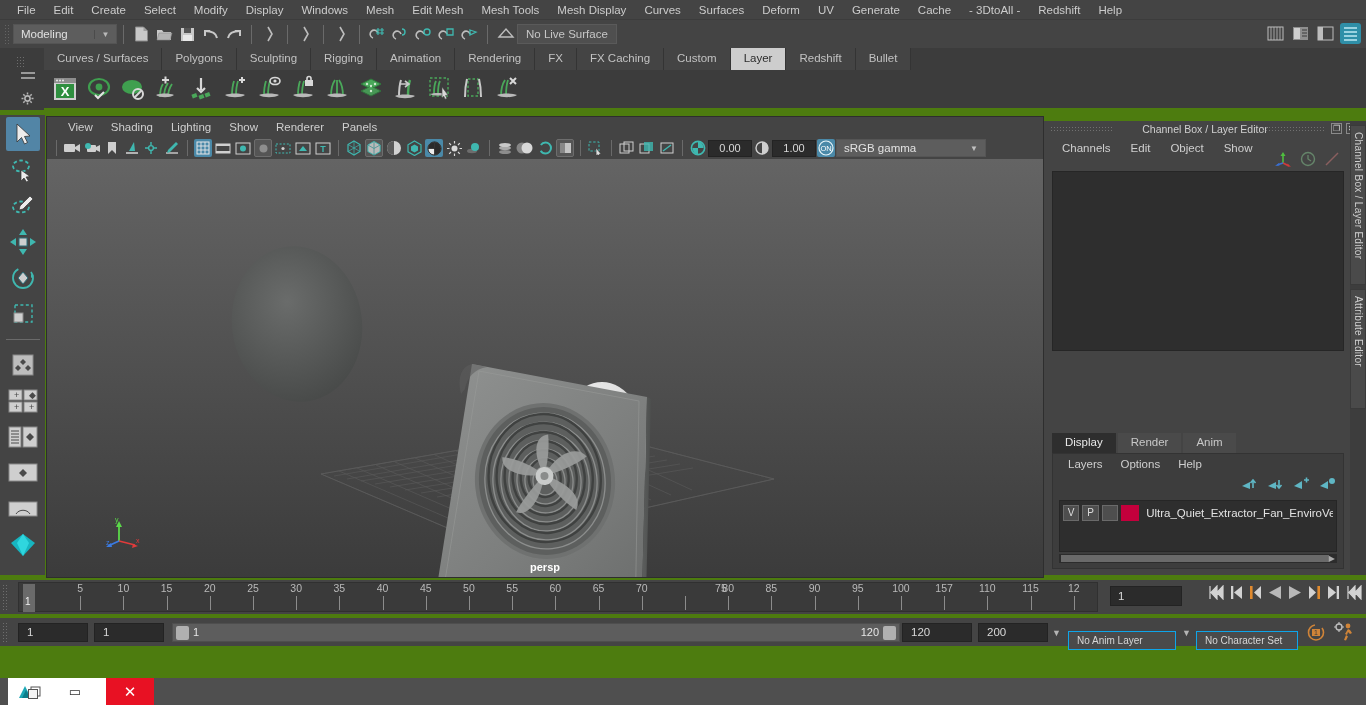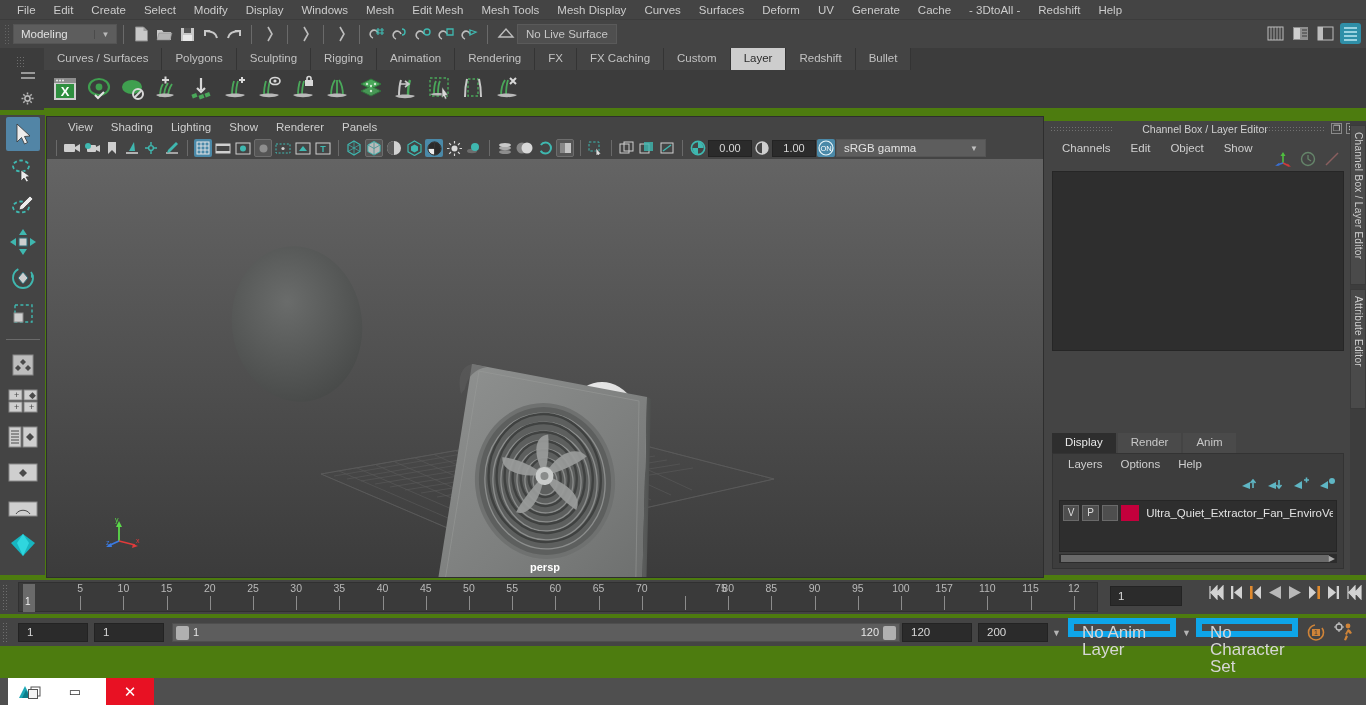--- a/index.html
+++ b/index.html
@@ -133,22 +133,22 @@
   
   .rangerow { position:absolute; left:0; right:0; top:618px; height:28px; background:#444444;}
   .rgrip { position:absolute; left:2px; top:4px; width:6px; height:20px;
      background-image:radial-gradient(#6e6e6e 0.8px, transparent 0.9px); background-size:3px 3px;}
   .rfield { position:absolute; top:5px; height:19px; background:#2b2b2b; border:1px solid #232323;
       color:#d8d8d8; font-size:11.5px; line-height:17px; padding-left:8px;}
   .rangebar { position:absolute; left:172px; right:466px; top:5px; height:19px; background:#5d5d5d; border:1px solid #4e4e4e;}
   .rangebar .hnd { position:absolute; top:2px; width:13px; height:14px; background:#b0b0b0; border-radius:2px;}
   .rangebar .t1 { position:absolute; left:20px; top:2px; font-size:11px; color:#e6e6e6;}
   .rangebar .t2 { position:absolute; right:20px; top:2px; font-size:11px; color:#e6e6e6;}
-  .dropsel { position:absolute; top:0; height:19px; background:#4a4a4a; border:6px solid #0ea5e9; color:#d6d6d6;
-      font-size:17px; line-height:17px; padding-left:8px;}
+  .dropsel { position:absolute; top:13px; height:19px; background:#4a4a4a; border:1px solid #0ea5e9; color:#d6d6d6;
+      font-size:10px; line-height:17px; padding-left:8px;}
   .dropArrow { position:absolute; top:10px; font-size:9px; color:#b5b5b5;}
 
   
   .cmdline { position:absolute; left:0; right:0; top:650px; height:28px; background:#444444;}
   .cgrip { position:absolute; left:2px; top:4px; width:6px; height:20px;
      background-image:radial-gradient(#6e6e6e 0.8px, transparent 0.9px); background-size:3px 3px;}
   .cmdLabel { position:absolute; left:18px; top:5px; font-size:11.5px; color:#d6d6d6;}
   .cmdInput { position:absolute; left:62px; top:3px; width:432px; height:22px; background:#3a3a3a; border:1px solid #333;}
   .cmdOut { position:absolute; left:500px; top:3px; right:28px; height:22px; background:#3a3a3a; border:1px solid #333;}
   .cmdIcon { position:absolute; right:4px; top:6px; }

